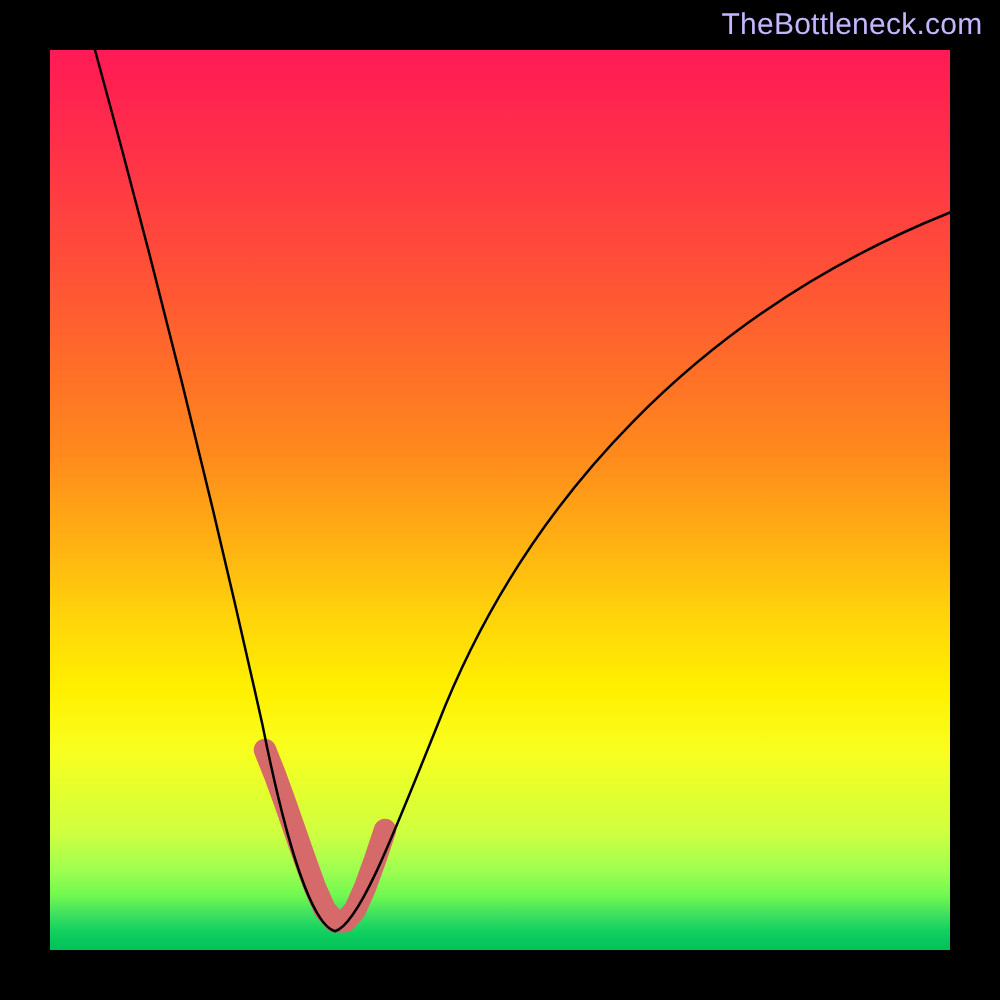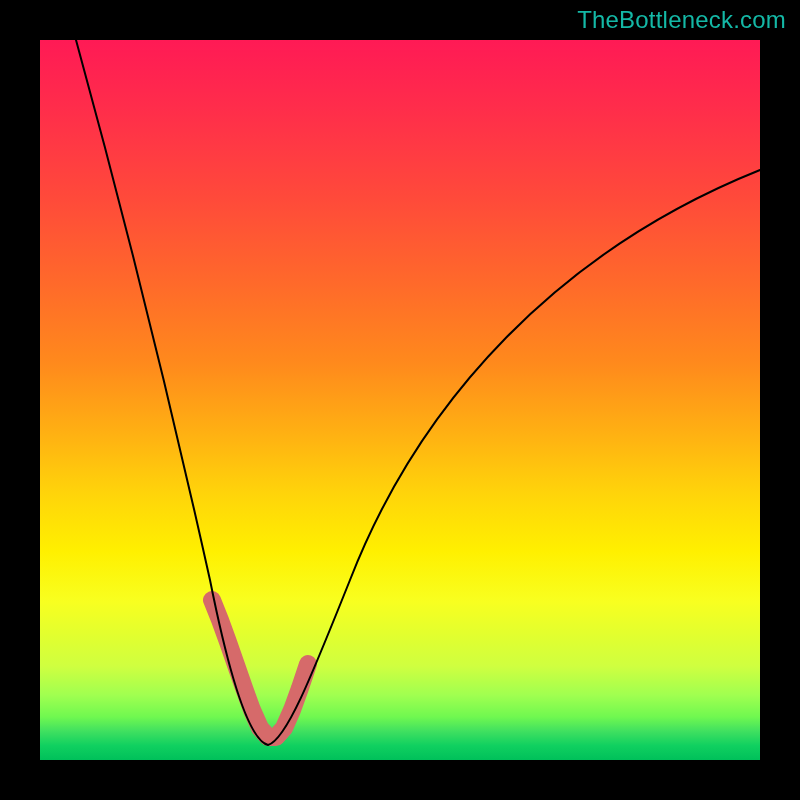--- a/index.html
+++ b/index.html
@@ -66,21 +66,21 @@
     stroke-linecap: round;
     stroke-linejoin: round;
   }
   .watermark {
     position: absolute;
     top: 6px;
     right: 14px;
     font-family: Arial, Helvetica, sans-serif;
     font-size: 24px;
     font-weight: 500;
-    color: #14b8a6;
+    color: #c4b5fd;
     letter-spacing: 0.2px;
   }
 </style>
 </head>
 <body>
 
 <div class="frame">
 
   <div class="plot-area">
     <svg class="curve" viewBox="0 0 720 720">

